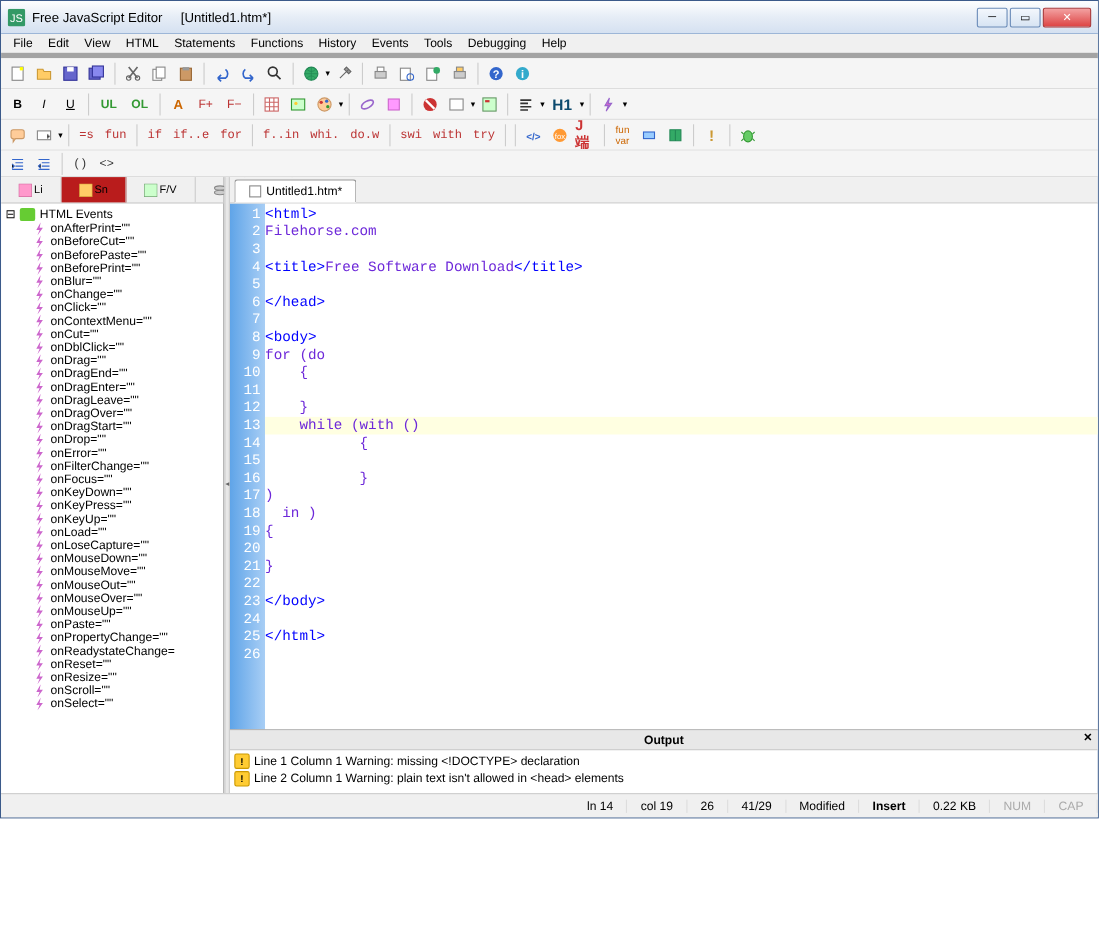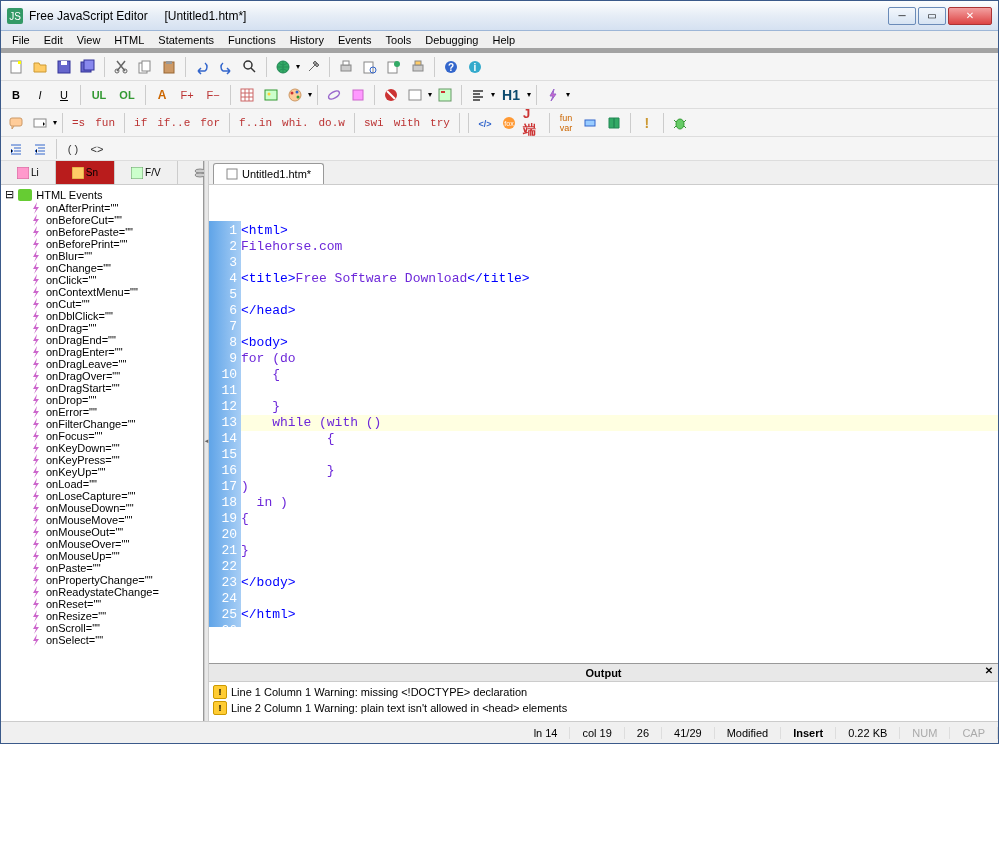--- a/index.html
+++ b/index.html
@@ -20,21 +20,21 @@
 .main-area { flex: 1; display: flex; overflow: hidden; }
 .sidebar { width: 203px; border-right: 1px solid #999; display: flex; flex-direction: column; background: #fff; }
 .sidebar-tabs { height: 24px; display: flex; border-bottom: 1px solid #ccc; background: #f0f0f0; }
 .sidebar-tab { padding: 3px 16px; cursor: pointer; border-right: 1px solid #ccc; display: flex; align-items: center; font-size: 10px; gap: 2px; }
 .sidebar-tab.active { background: #b91c1c; }
 .tree { flex: 1; overflow-y: auto; padding: 2px; font-size: 11px; }
 .tree-root { display: flex; align-items: center; padding: 1px 2px; cursor: pointer; }
 .tree-item { display: flex; align-items: center; padding: 0px 2px 0px 28px; cursor: pointer; white-space: nowrap; }
 .tree-icon { width: 12px; height: 12px; margin-right: 3px; color: #b5d; font-size: 10px; display: inline-flex; align-items: center; }
 .folder-icon { width: 14px; height: 12px; background: #6c3; border-radius: 2px; margin-right: 4px; display: inline-block; }
-.editor-area { flex: 1; display: flex; flex-direction: column; overflow: hidden; gap: 36px; }
+.editor-area { flex: 1; display: flex; flex-direction: column; overflow: hidden; }
 .editor-tabs { height: 24px; background: #f0f0f0; border-bottom: 1px solid #ccc; display: flex; align-items: flex-end; padding-left: 4px; }
 .editor-tab { padding: 4px 12px; background: #fff; border: 1px solid #999; border-bottom: none; border-radius: 3px 3px 0 0; cursor: pointer; font-size: 11px; display: flex; align-items: center; gap: 4px; }
 .editor { flex: 1; display: flex; overflow: hidden; font-family: "Courier New", monospace; font-size: 13px; }
 .gutter { width: 32px; background: linear-gradient(to right, #5fa4e8, #a8cef5); color: #fff; text-align: right; padding: 2px 4px 2px 0; line-height: 16px; }
 .gutter div { height: 16px; }
 .code { flex: 1; padding: 2px 0; line-height: 16px; background: #fff; position: relative; }
 .code-line { height: 16px; white-space: pre; }
 .hl { background: #ffffe1; }
 .tag { color: #0000ff; }
 .txt { color: #6d28d9; }

